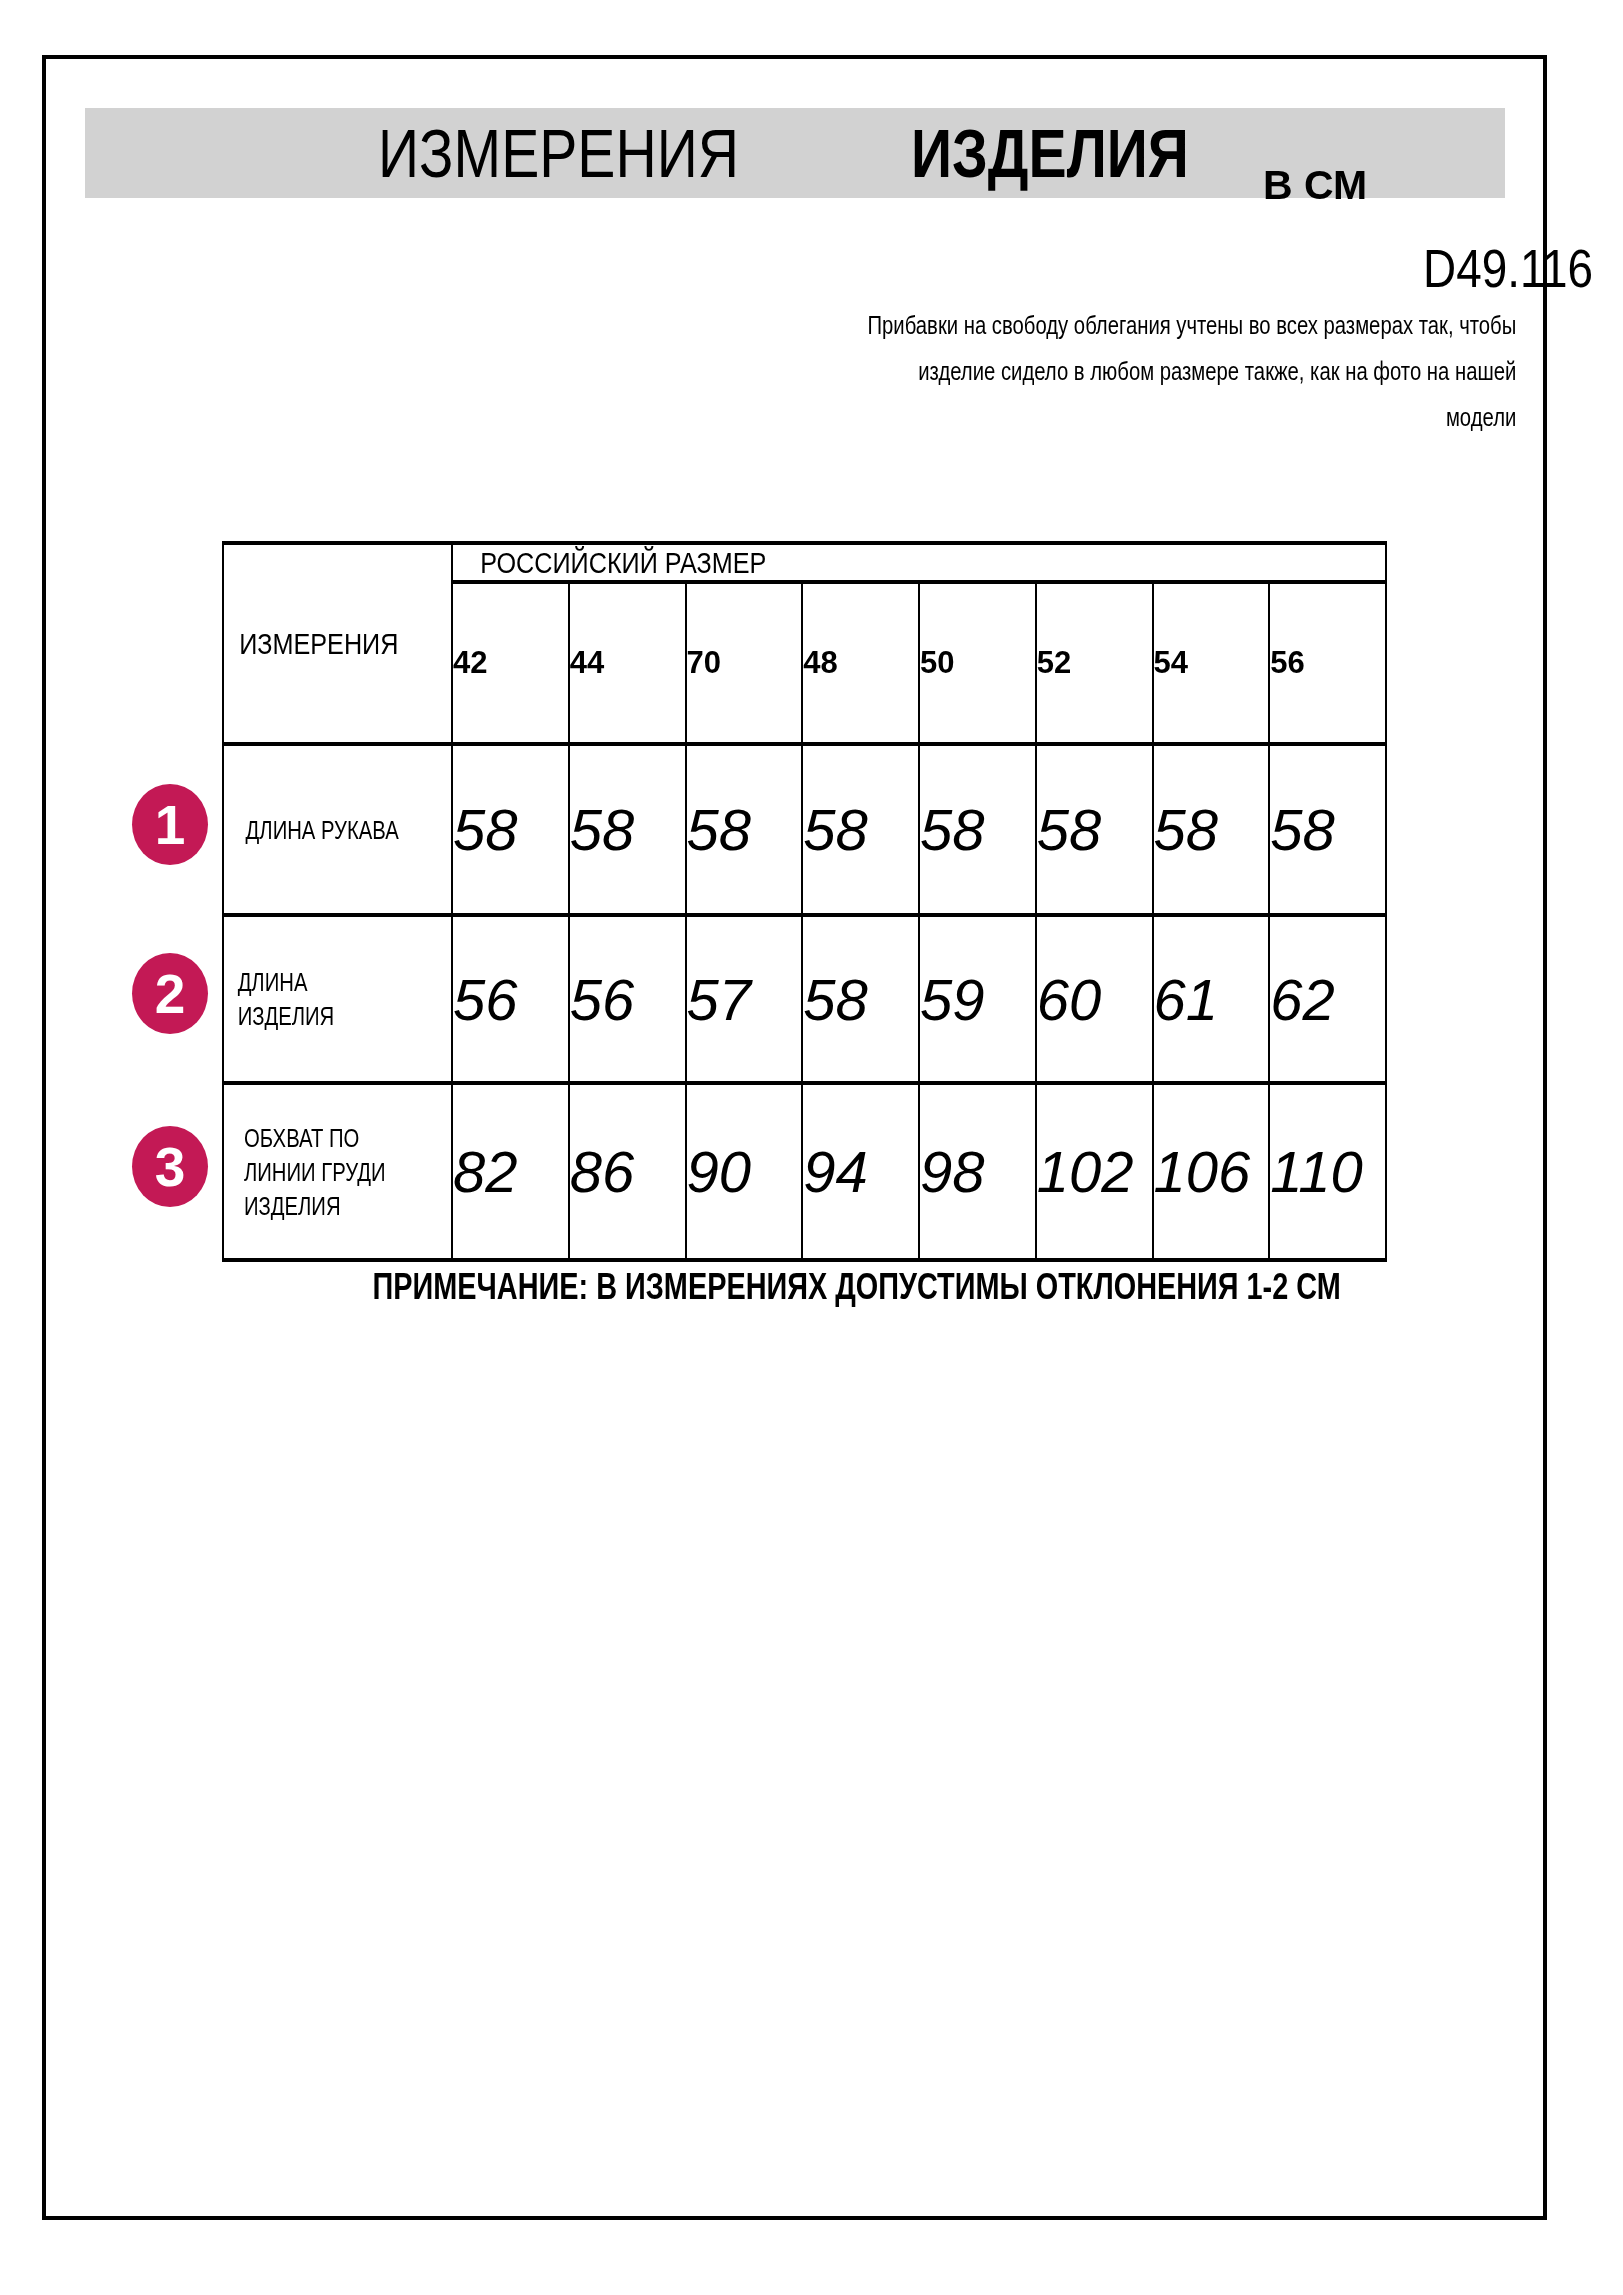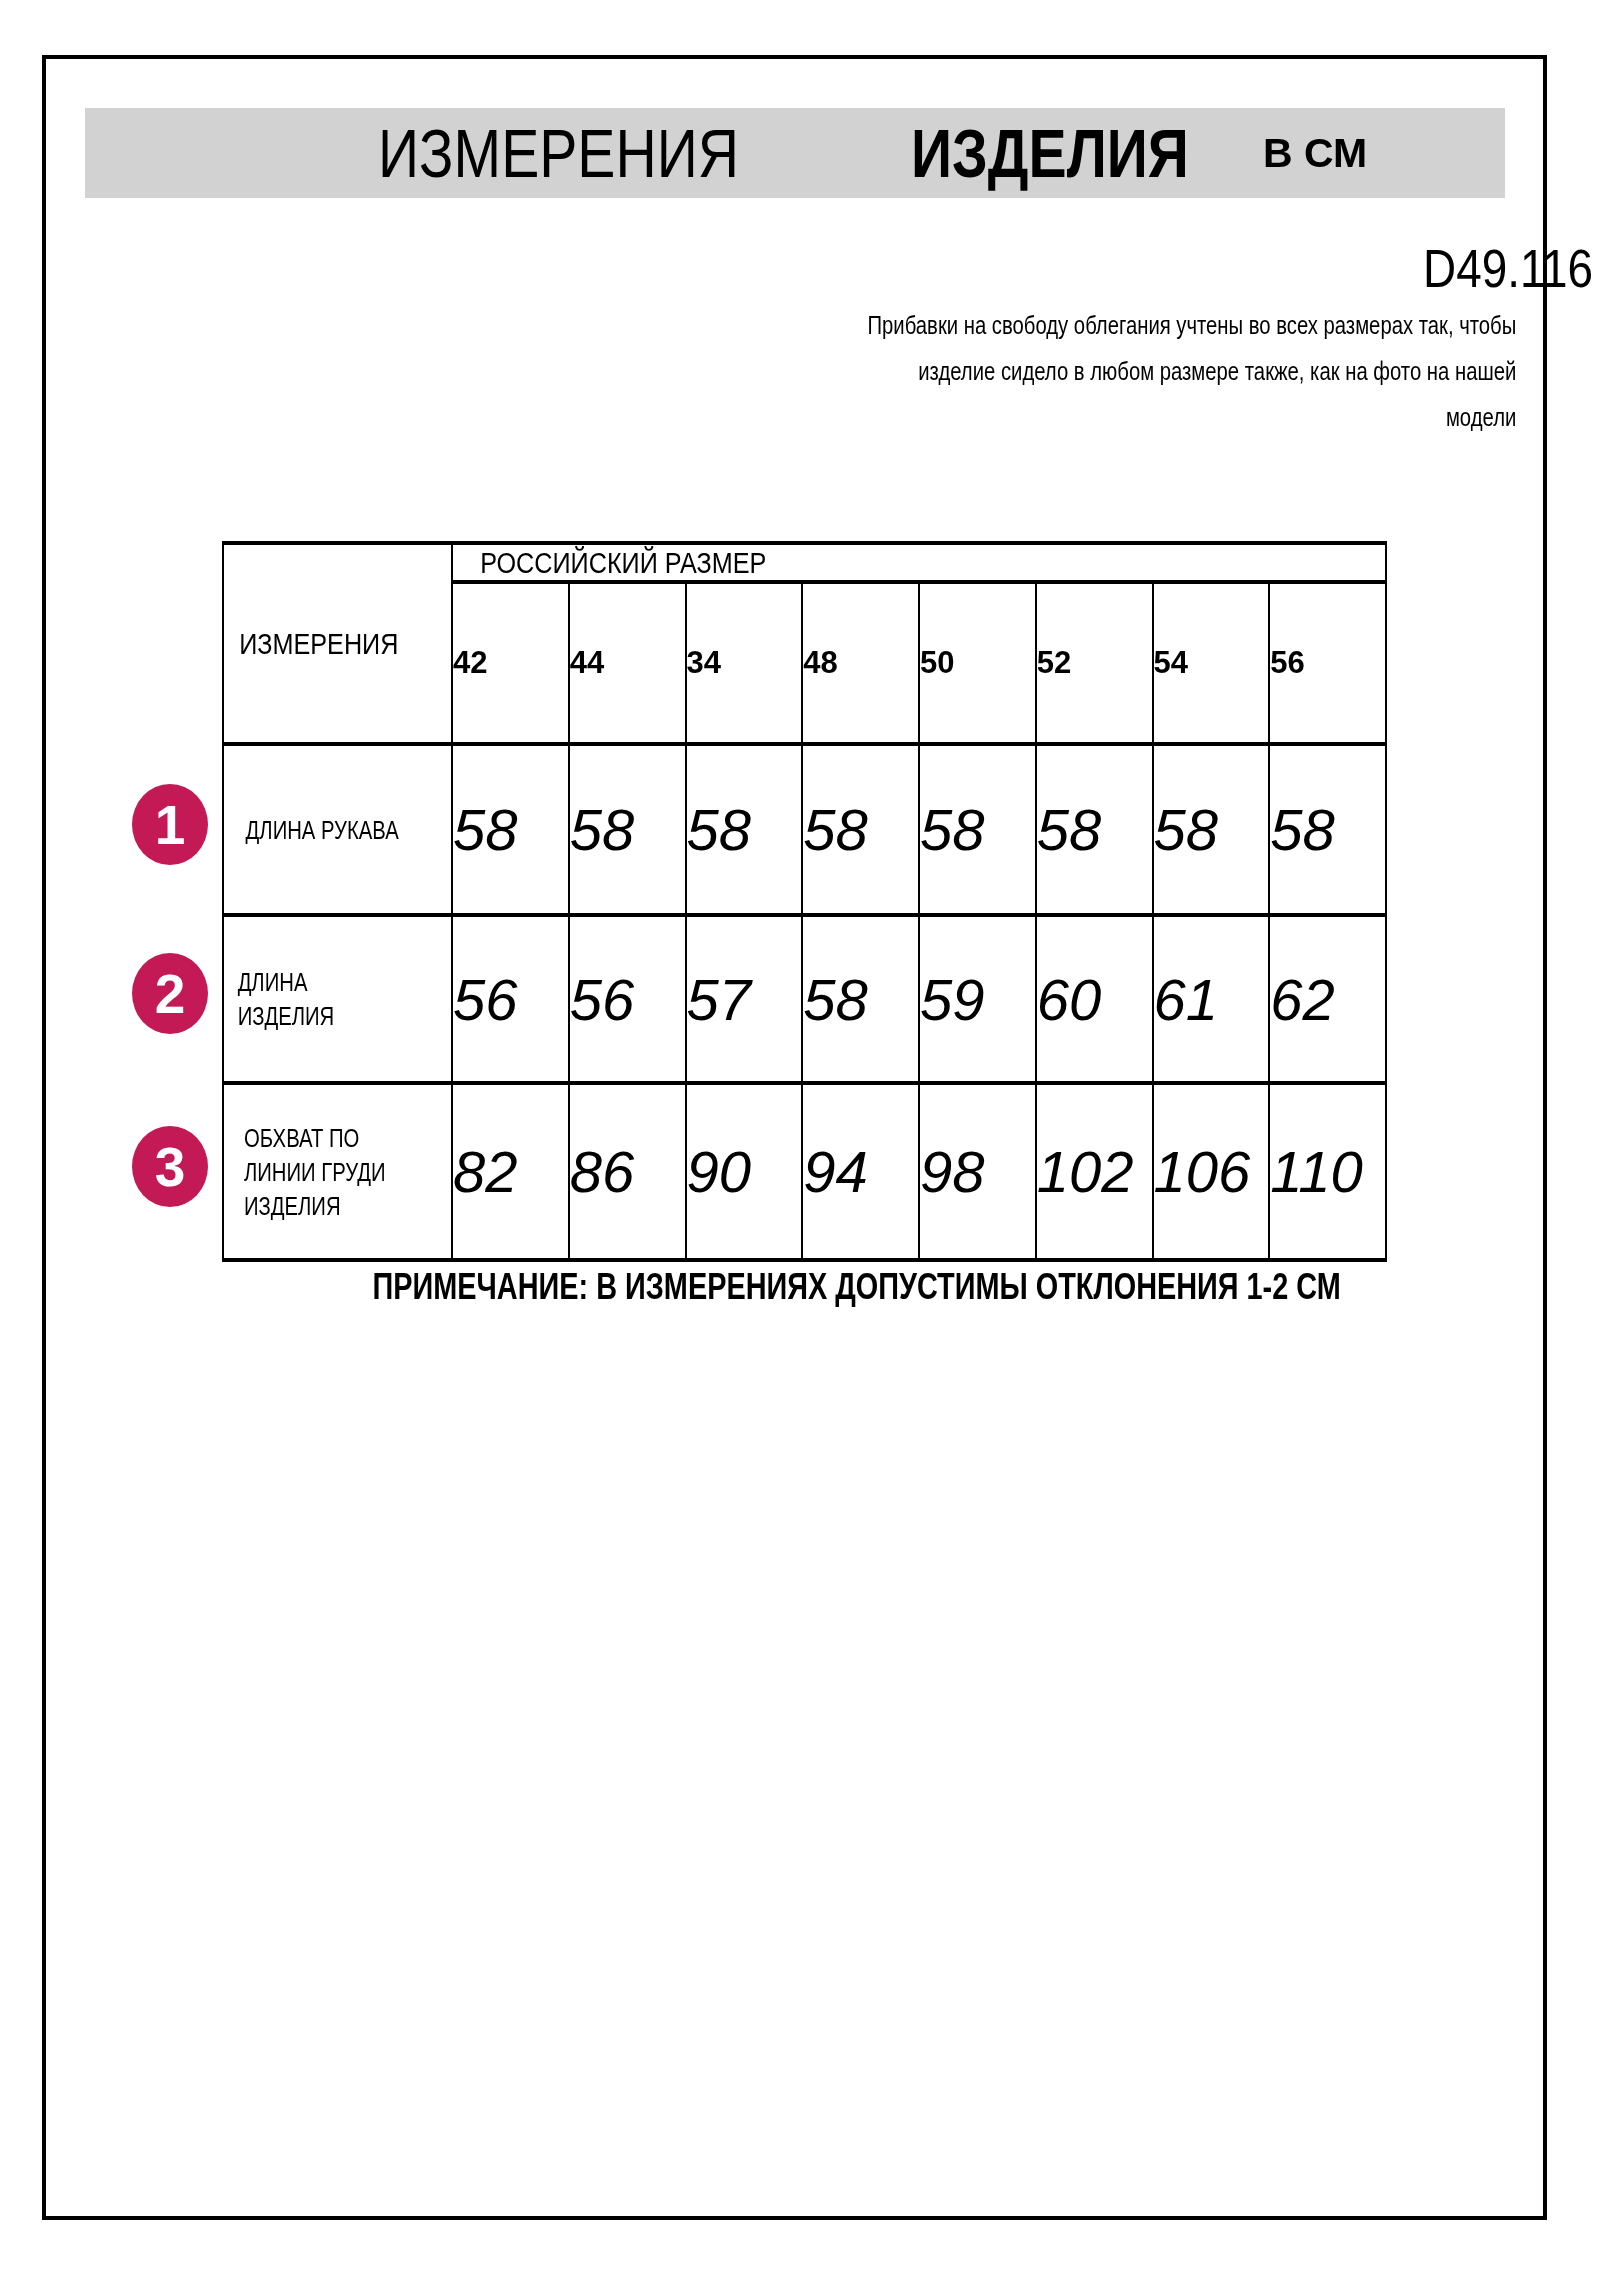--- a/index.html
+++ b/index.html
@@ -53,20 +53,21 @@
     font-size: 68px;
     font-weight: 700;
     transform: translateY(-50%) scaleX(0.84);
     transform-origin: left center;
   }
   .banner .w3 {
     left: 1178px;
     font-size: 41px;
     font-weight: 700;
     transform: translateY(-50%);
+    margin-top: 32px;
   }
 
   .center-band {
     position: absolute;
     left: 5.2px;
     width: 1603px;
     text-align: right;
   }
   .product-code {
     top: 241px;
@@ -202,21 +203,21 @@
         <td class="h-meas" rowspan="2">
           <span class="cell-narrow">ИЗМЕРЕНИЯ</span>
         </td>
         <td class="h-group" colspan="8">
           <span class="cell-narrow">РОССИЙСКИЙ РАЗМЕР</span>
         </td>
       </tr>
       <tr style="height:162px">
         <td class="h-size"><span>42</span></td>
         <td class="h-size"><span>44</span></td>
-        <td class="h-size"><span>34</span></td>
+        <td class="h-size"><span>70</span></td>
         <td class="h-size"><span>48</span></td>
         <td class="h-size"><span>50</span></td>
         <td class="h-size"><span>52</span></td>
         <td class="h-size"><span>54</span></td>
         <td class="h-size"><span>56</span></td>
       </tr>
       <tr style="height:171px">
         <td class="h-row">
           <span class="cell-narrow">ДЛИНА РУКАВА</span>
         </td>

